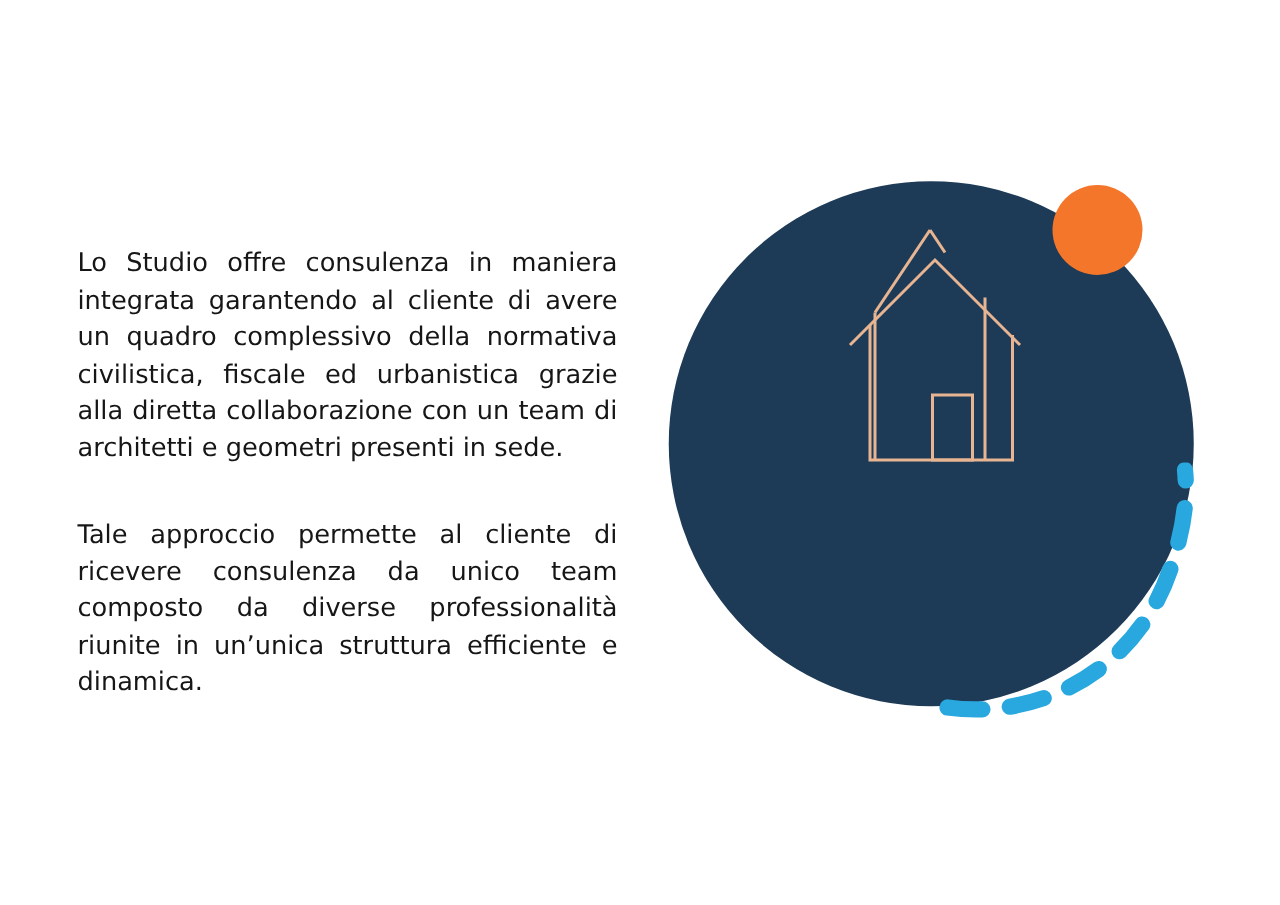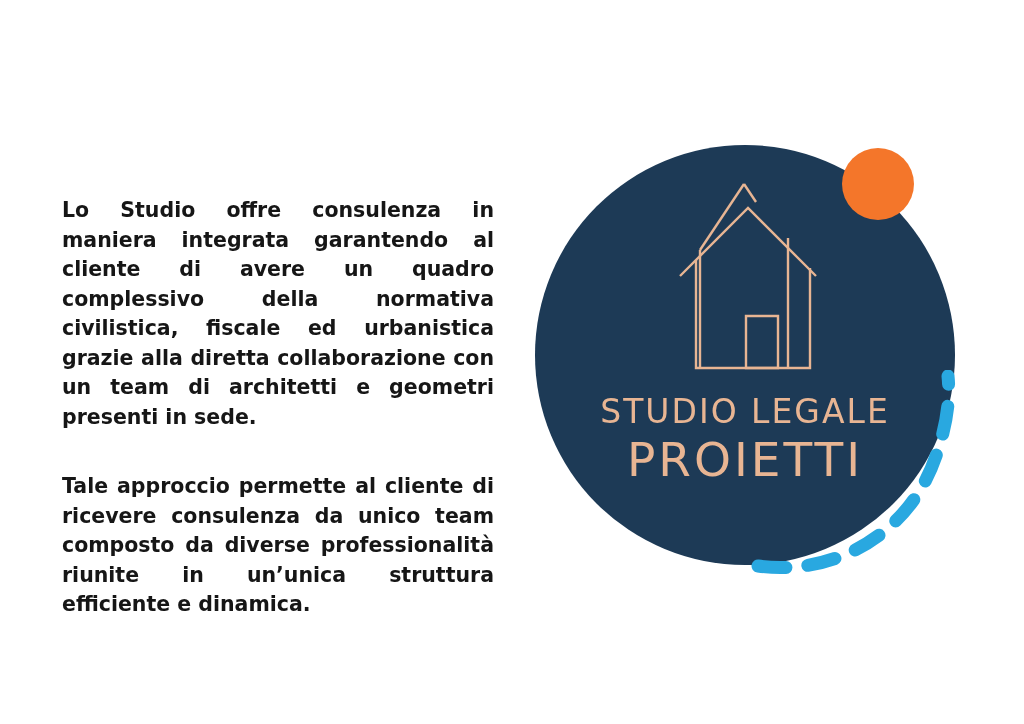--- a/index.html
+++ b/index.html
@@ -20,21 +20,20 @@
     inset: 0;
     background: #ffffff;
   }
 
   
   .text-column {
     position: absolute;
     left: 62px;
     top: 196px;
     width: 432px;
-    font-weight: bold;
   }
   .para {
     font-family: "DejaVu Sans", sans-serif;
     font-size: 20.5px;
     line-height: 29.5px;
     color: #161616;
     text-align: justify;
     margin: 0;
   }
   .para + .para {
@@ -136,20 +135,16 @@
         <path d="M 84 16 L 96 34"></path>
 
         <path d="M 20 108 L 88 40 L 156 108"></path>
         <path d="M 36 92 L 36 200 L 150 200 L 150 100"></path>
         <path d="M 128 70 L 128 200"></path>
 
         <path d="M 86 148 L 86 200 L 118 200 L 118 148 Z"></path>
       </g>
     </svg>
 
-    <div class="logo-text">
-      <div class="logo-line1">STUDIO LEGALE</div>
-      <div class="logo-line2">PROIETTI</div>
-    </div>
 
   </div>
 
 </div>
 
 </body></html>

